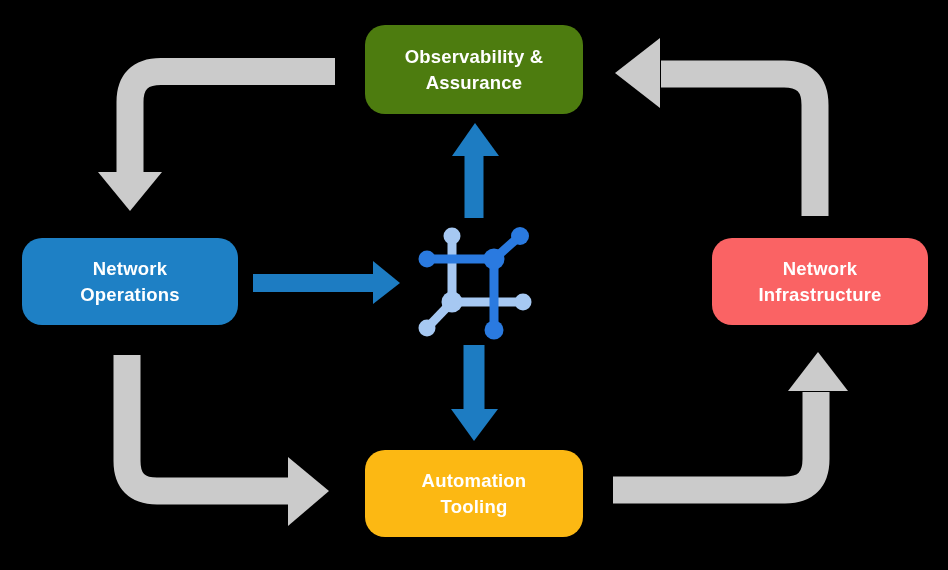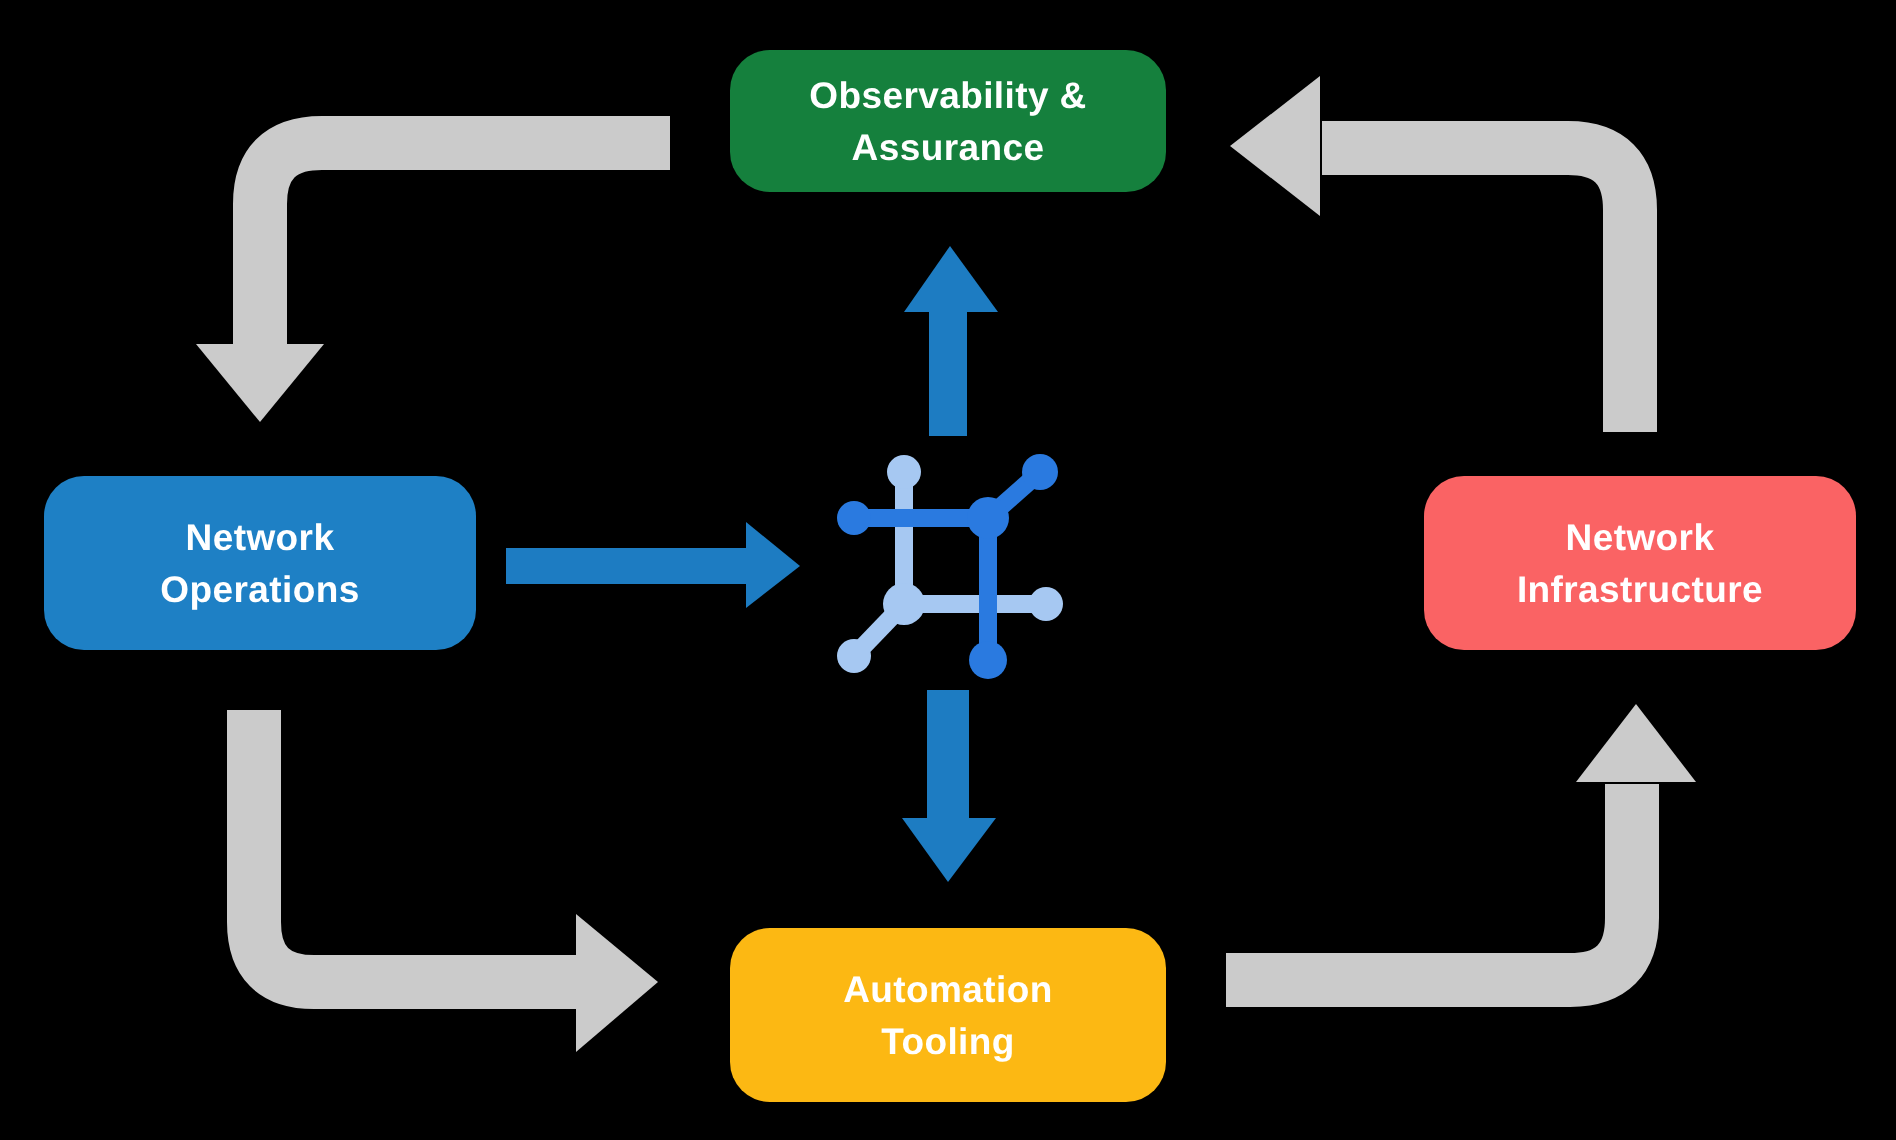--- a/index.html
+++ b/index.html
@@ -24,24 +24,24 @@
     text-align: center;
     color: #ffffff;
     font-size: 18.5px;
     font-weight: bold;
     line-height: 1.38;
     letter-spacing: 0.2px;
   }
   .node-label {
     white-space: pre-line;
   }
-  #node-observability { left: 365px; top: 25px;  width: 218px; height: 71px; background: #15803d; }
+  #node-observability { left: 365px; top: 25px;  width: 218px; height: 89px; background: #4d7c0f; }
   #node-operations    { left: 22px;  top: 238px; width: 216px; height: 87px; background: #1e80c5; }
   #node-infrastructure{ left: 712px; top: 238px; width: 216px; height: 87px; background: #fa6364; }
-  #node-automation    { left: 365px; top: 464px; width: 218px; height: 87px; background: #fcb813; }
+  #node-automation    { left: 365px; top: 450px; width: 218px; height: 87px; background: #fcb813; }
   #arrow-layer {
     position: absolute;
     left: 0; top: 0;
     width: 948px; height: 570px;
   }
   #center-icon {
     position: absolute;
     left: 403px; top: 212px;
     width: 135px; height: 135px;
   }

